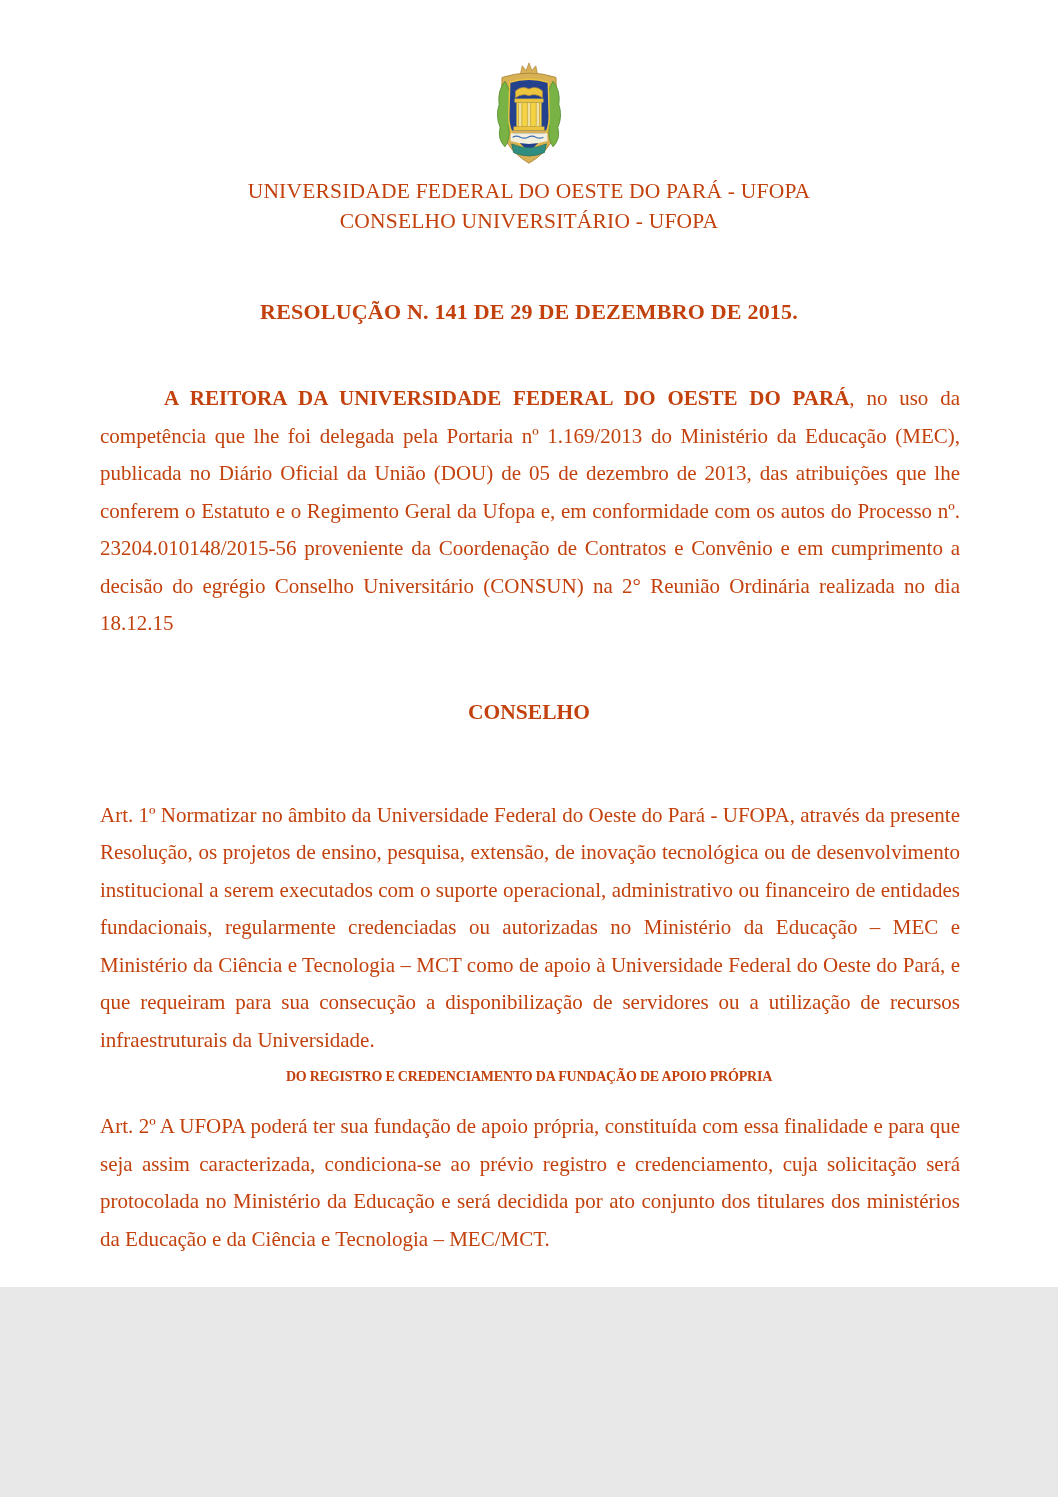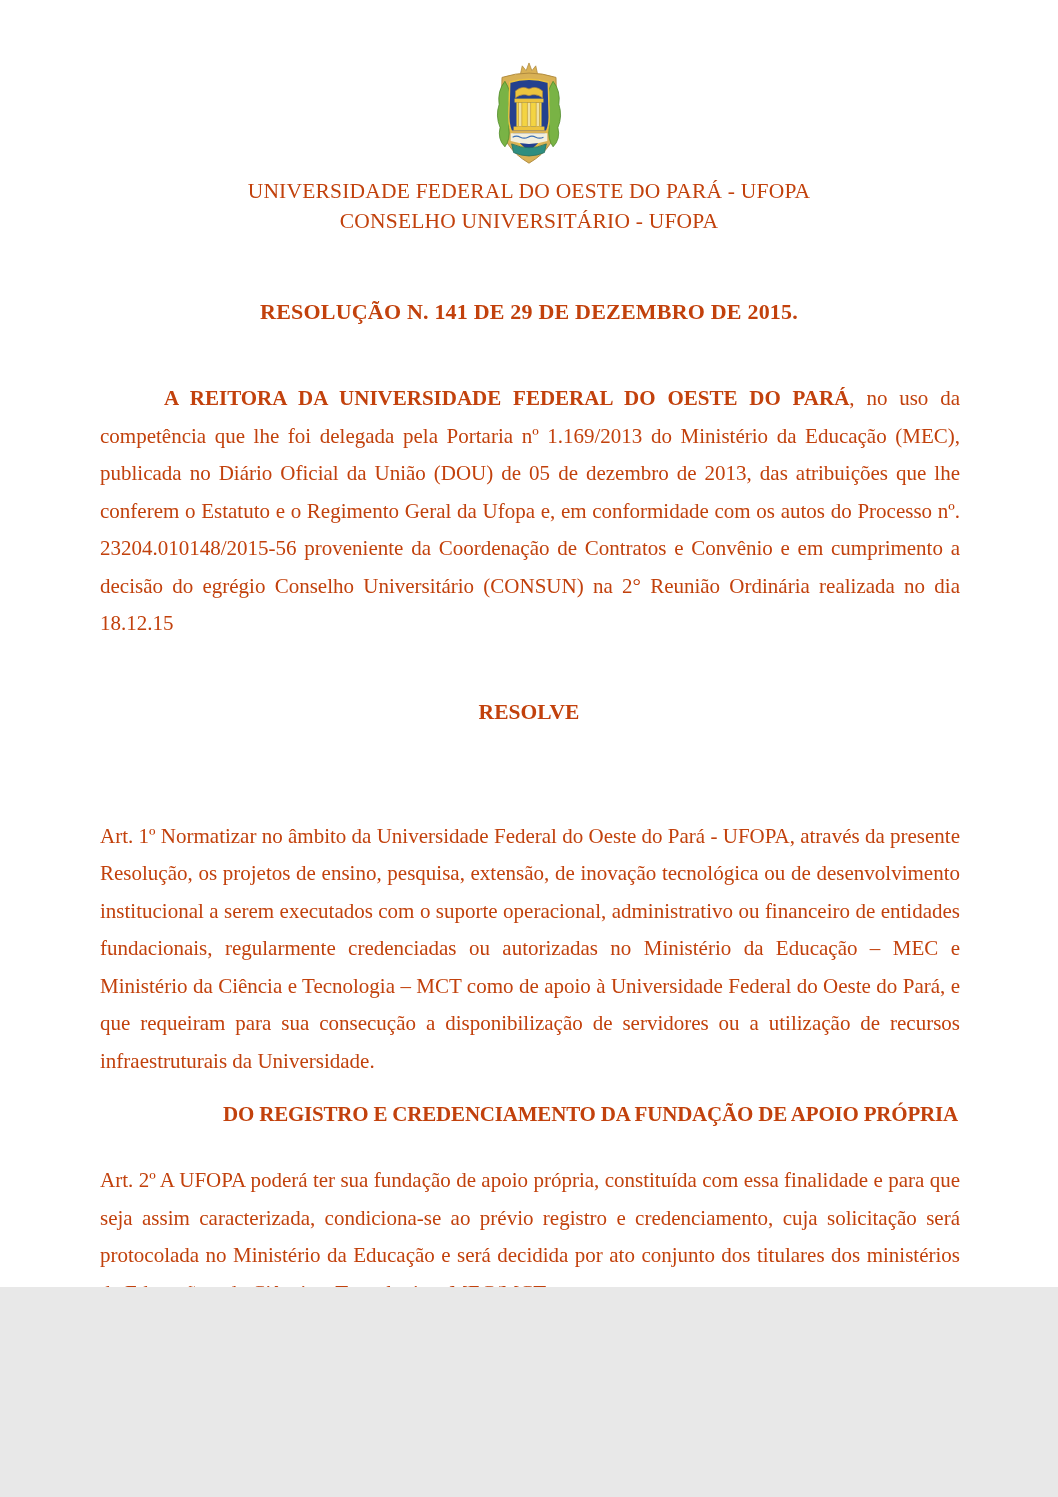--- a/index.html
+++ b/index.html
@@ -21,23 +21,23 @@
     font-style:italic;font-size:20px;line-height:31px;
     text-align:justify;text-justify:inter-word;
   }
   .body-par{
     margin:54px 98px 0 100px;
     font-size:21px;line-height:37.5px;
     text-align:justify;text-justify:inter-word;
   }
   .preamble{text-indent:64px;}
   .resolve-heading{margin:55px 100px 0 100px;text-align:center;font-size:21.5px;font-weight:bold;line-height:28px;}
-  .article-1{margin-top:92px;}
-  .section-heading{margin:20px 100px 0 100px;text-align:right;font-size:21px;font-weight:bold;line-height:28px;letter-spacing:-0.2px;}
-  .article-2{margin-top:34px;}
+  .article-1{margin-top:71px;}
+  .section-heading{margin:4px 100px 0 100px;text-align:center;font-size:14px;font-weight:bold;line-height:28px;letter-spacing:-0.2px;}
+  .article-2{margin-top:17px;}
   .bold-lead{font-weight:bold;font-family:Liberation Serif, serif;}
 </style>
 </head>
 <body>
 
 <div class="page">
 
   <div class="logo">
     <svg viewBox="0 0 90 110" xmlns="http://www.w3.org/2000/svg">
 
@@ -73,21 +73,21 @@
   <div class="org-header">
     <div>UNIVERSIDADE FEDERAL DO OESTE DO PARÁ - UFOPA</div>
     <div>CONSELHO UNIVERSITÁRIO - UFOPA</div>
   </div>
 
   <div class="doc-title">RESOLUÇÃO N. 141 DE 29 DE DEZEMBRO DE 2015.</div>
 
 
   <p class="body-par preamble"><span class="bold-lead">A REITORA DA UNIVERSIDADE FEDERAL DO OESTE DO PARÁ</span><span>, no uso da competência que lhe foi delegada pela Portaria nº 1.169/2013 do Ministério da Educação (MEC), publicada no Diário Oficial da União (DOU) de 05 de dezembro de 2013, das atribuições que lhe conferem o Estatuto e o Regimento Geral da Ufopa e, em conformidade com os autos do Processo nº. 23204.010148/2015-56 proveniente da Coordenação de Contratos e Convênio e em cumprimento a decisão do egrégio Conselho Universitário (CONSUN) na 2° Reunião Ordinária realizada no dia 18.12.15</span></p>
 
-  <div class="resolve-heading">RESOLVE</div>
+  <div class="resolve-heading">CONSELHO</div>
 
   <p class="body-par article-1">Art. 1º Normatizar no âmbito da Universidade Federal do Oeste do Pará - UFOPA, através da presente Resolução, os projetos de ensino, pesquisa, extensão, de inovação tecnológica ou de desenvolvimento institucional a serem executados com o suporte operacional, administrativo ou financeiro de entidades fundacionais, regularmente credenciadas ou autorizadas no Ministério da Educação – MEC e Ministério da Ciência e Tecnologia – MCT como de apoio à Universidade Federal do Oeste do Pará, e que requeiram para sua consecução a disponibilização de servidores ou a utilização de recursos infraestruturais da Universidade.</p>
 
   <div class="section-heading">DO REGISTRO E CREDENCIAMENTO DA FUNDAÇÃO DE APOIO PRÓPRIA</div>
 
   <p class="body-par article-2">Art. 2º A UFOPA poderá ter sua fundação de apoio própria, constituída com essa finalidade e para que seja assim caracterizada, condiciona-se ao prévio registro e credenciamento, cuja solicitação será protocolada no Ministério da Educação e será decidida por ato conjunto dos titulares dos ministérios da Educação e da Ciência e Tecnologia – MEC/MCT.</p>
 
 </div>
 
 </body></html>

